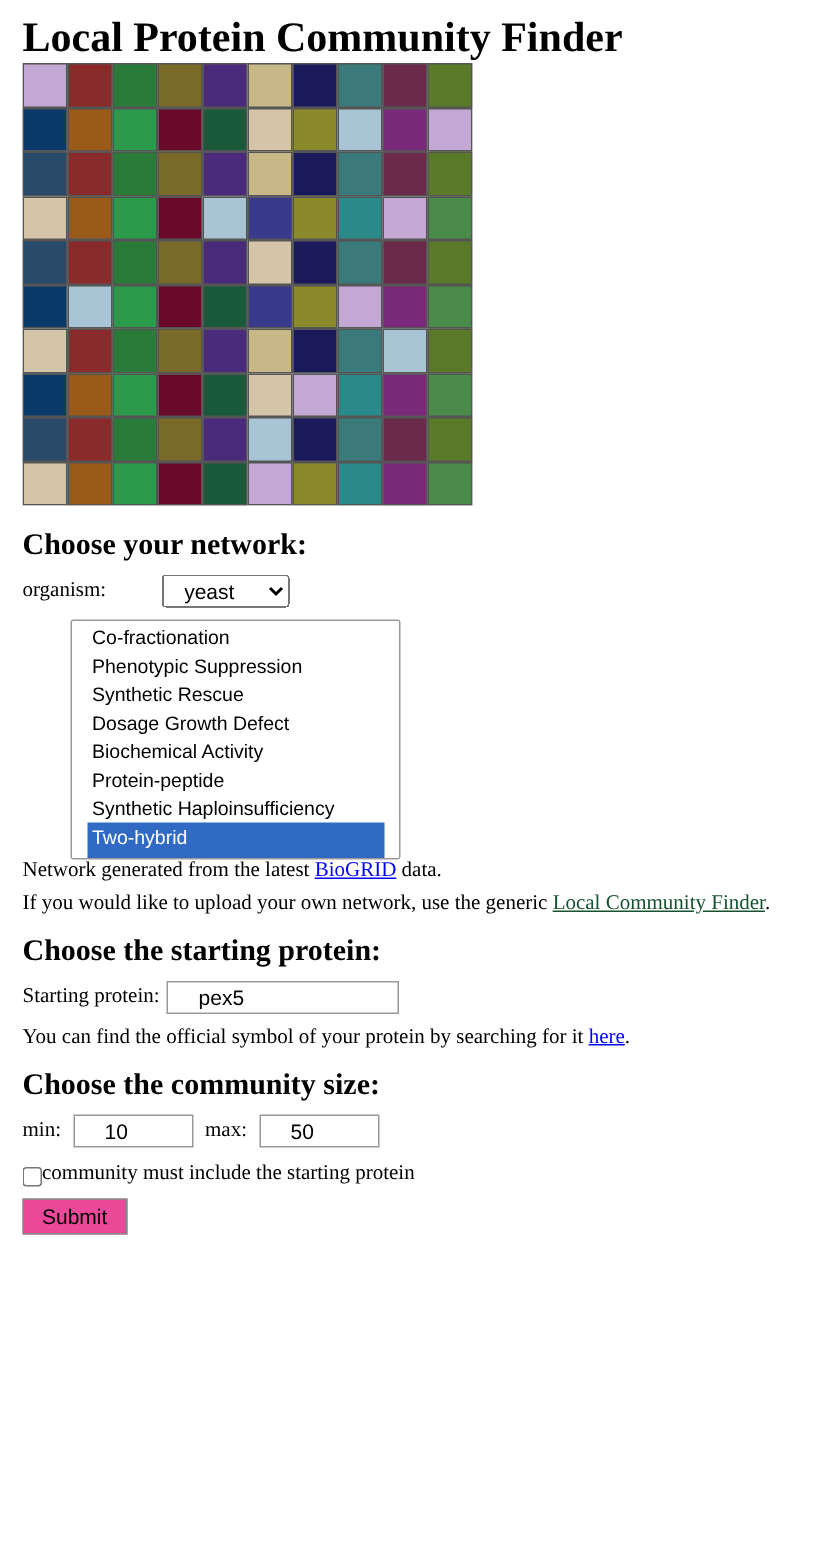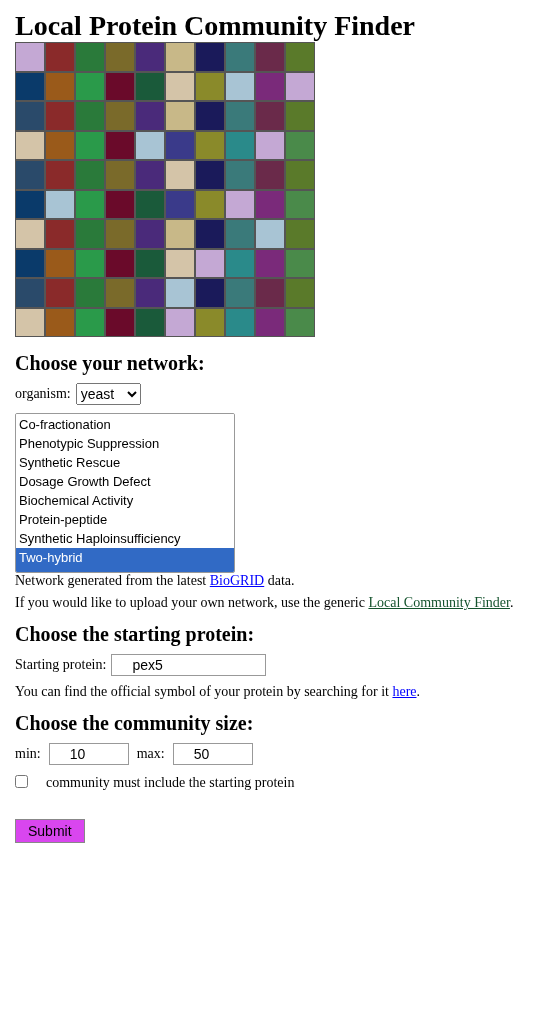--- a/index.html
+++ b/index.html
@@ -53,21 +53,22 @@
       display: flex;
       align-items: center;
       gap: 5px;
       margin-bottom: 8px;
     }
     label {
       font-size: 14px;
     }
     select {
       font-size: 14px;
-      padding: 1px 0;
+      padding: 1px 10px;
+      margin-left: 32px;
     }
     .interaction-label {
       font-size: 14px;
       margin-bottom: 5px;
     }
     .listbox-container {
       position: relative;
       width: 230px;
       height: 160px;
     }
@@ -118,33 +119,33 @@
       color: #00f;
     }
     .size-row {
       display: flex;
       align-items: center;
       gap: 8px;
       margin-bottom: 10px;
     }
     .checkbox-row {
       display: flex;
-      align-items: flex-start;
-      gap: 18px;
-      margin-bottom: 28px;
+      align-items: flex-end;
+      gap: 0;
+      margin-bottom: 8px;
     }
     input[type="checkbox"] {
       width: 13px;
       height: 13px;
     }
     input[type="submit"] {
       font-size: 14px;
       padding: 3px 12px;
       border: 1px solid #888;
-      background: #d946ef;
+      background: #ec4899;
       cursor: pointer;
     }
   </style>
 </head>
 <body>
 
 <h1>Local Protein Community Finder</h1>
 
 <div class="protein-image-grid">
 

